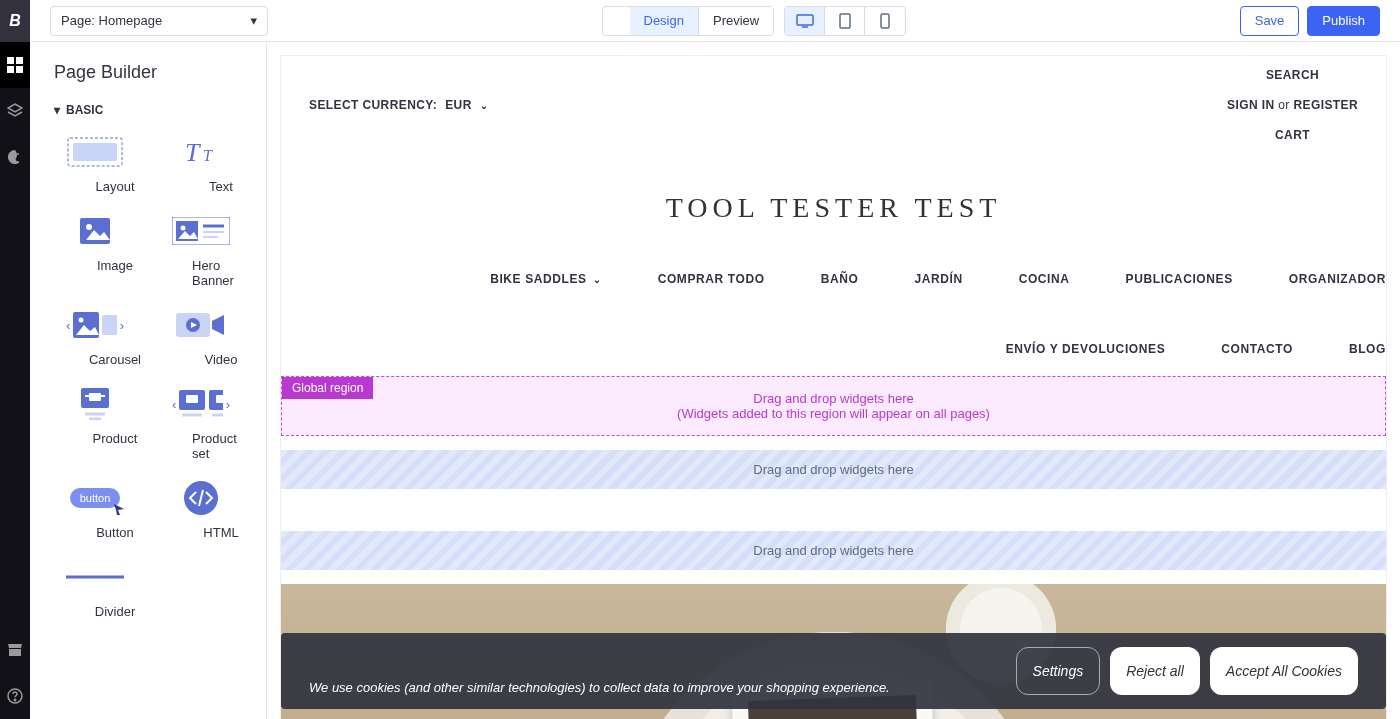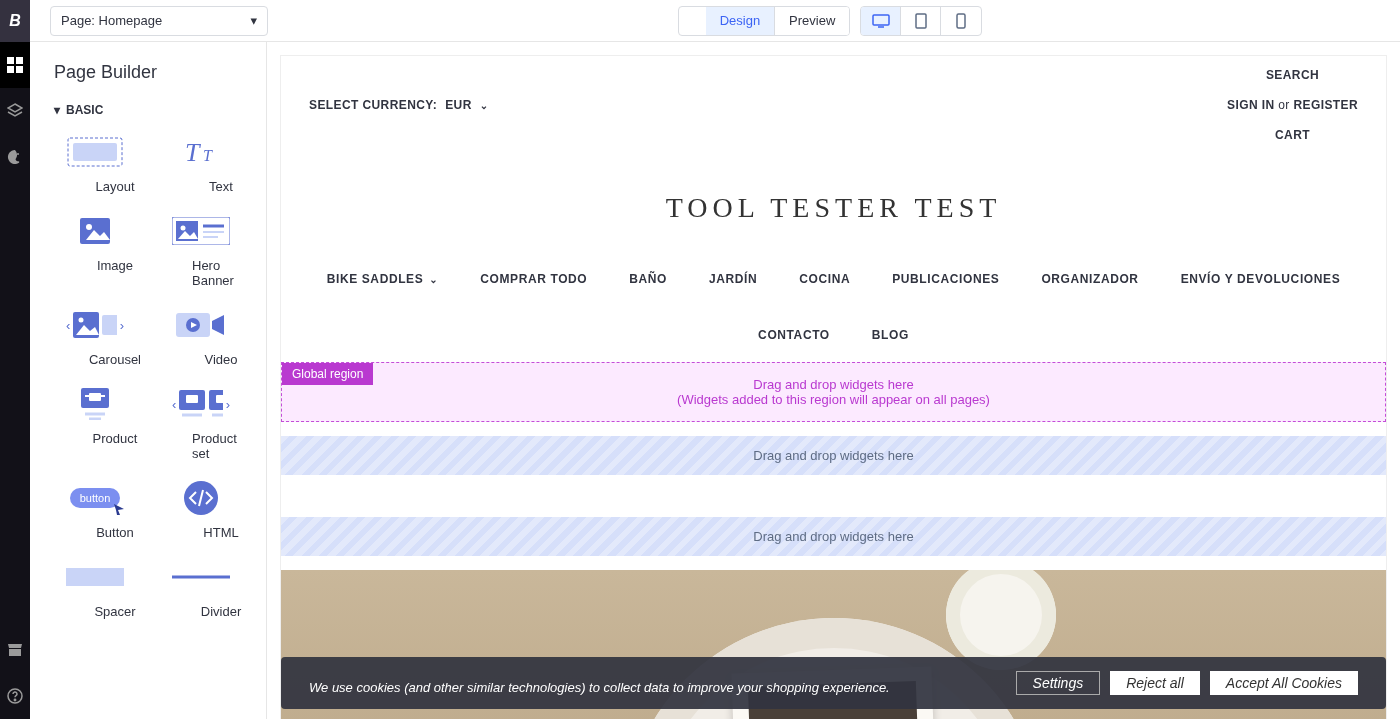--- a/index.html
+++ b/index.html
@@ -34,34 +34,34 @@
 .widget { display: flex; flex-direction: column; align-items: center; gap: 8px; cursor: grab; }
 .widget .icon { width: 58px; height: 38px; display: flex; align-items: center; justify-content: center; position: relative; }
 .widget .lbl { font-size: 13px; color: #313440; padding-left: 40px; }
 .canvas { flex: 1; background: #fff; position: relative; overflow: hidden; }
 .site { position: absolute; left: 14px; right: 14px; top: 14px; bottom: 0; background: #fff; box-shadow: 0 0 0 1px #eee; overflow: hidden; }
 .sitebar { display: flex; align-items: center; padding: 12px 28px; font-size: 12px; letter-spacing: 0.4px; }
 .sitebar .left { display: flex; align-items: center; gap: 8px; font-weight: 600; }
 .sitebar .right { margin-left: auto; display: flex; align-items: center; gap: 16px; font-weight: 600; flex-direction: column; }
 .sitebar .or-txt { font-weight: 400; text-transform: lowercase; }
 .sitetitle { text-align: center; font-size: 28px; letter-spacing: 5px; font-weight: 400; color: #333; padding: 38px 0 34px; font-family: Georgia, serif; }
-.sitenav { display: flex; justify-content: center; gap: 42px; padding: 14px 0 20px; flex-wrap: wrap; }
+.sitenav { display: flex; justify-content: flex-end; gap: 56px; padding: 14px 0 20px; flex-wrap: wrap; }
 .sitenav .nitem { font-size: 12px; font-weight: 600; letter-spacing: 0.6px; display: flex; align-items: center; gap: 6px; }
 .region.global { border: 1px dashed #c44dd8; background: #fceaff; position: relative; padding: 14px 0; text-align: center; color: #b939d0; font-size: 13px; }
 .region.global .tag { position: absolute; left: 0; top: 0; background: #b939d0; color: #fff; font-size: 12px; padding: 4px 10px; }
 .region.drop { background: repeating-linear-gradient(135deg, #e3e9fb 0 6px, #d6dffa 6px 12px); text-align: center; color: #5e6c84; font-size: 13px; padding: 12px 0; margin-top: 14px; }
 .hero { margin-top: 14px; height: 270px; background: linear-gradient(#c9b79a,#b9a585); position: relative; display:flex; align-items:center; justify-content:center; overflow:hidden; }
 .hero .plate { position:absolute; width: 420px; height:420px; border-radius:50%; background:#f1ede7; top: 48px; box-shadow: inset 0 0 0 30px #e7e1d7; }
 .hero .cup { position:absolute; right:330px; top:-10px; width:110px; height:110px; border-radius:50%; background:#f6f4ee; box-shadow: inset 0 0 0 14px #eceade; }
 .hero .book { position:absolute; width:200px; height:150px; background:#fbf9f4; top:100px; transform: rotate(-2deg); box-shadow: 0 4px 10px rgba(0,0,0,0.2); }
 .hero .book::before{content:"";position:absolute;left:16px;top:14px;right:16px;height:70px;background:#4a4038;}
 .hero .panelbox { position: absolute; background: rgba(255,255,255,0.92); width: 760px; height: 120px; bottom: -50px; display:flex; align-items:flex-start; justify-content:center; padding-top:20px; }
 .cookies { position: absolute; left: 14px; right: 14px; bottom: 10px; background: rgba(49,52,64,0.93); color: #fff; border-radius: 4px; padding: 14px 28px; display: flex; align-items: flex-end; gap: 10px; font-style: italic; }
 .cookies .msg { font-size: 13px; flex: 1; }
-.cookies .cbtn { height: 24px; padding: 0 16px; border-radius: 0; display: flex; align-items: center; font-size: 14px; cursor: pointer; }
+.cookies .cbtn { height: 48px; padding: 0 16px; border-radius: 12px; display: flex; align-items: center; font-size: 14px; cursor: pointer; }
 .cookies .cbtn.outline { border: 1px solid #aaa; color: #fff; }
 .cookies .cbtn.light { background: #fff; color: #333; }
 svg { display: block; }
 .carwrap { display:flex; align-items:center; gap:3px; }
 .chevsm { color:#5a6fd0; }
 </style>
 </head>
 <body>
 
 <div class="app">
@@ -133,20 +133,28 @@
               </svg>
           </div>
           <div class="devbtn">
             <svg width="10" height="16" viewBox="0 0 10 16" fill="none" stroke="#5e6c84" stroke-width="1.5">
                 <rect x="1" y="1" width="8" height="14" rx="1.5"></rect>
               </svg>
           </div>
         </div>
       </div>
 
+      <div class="right-actions">
+        <div class="btn save">
+            <span>Save</span>
+          </div>
+        <div class="btn publish">
+            <span>Publish</span>
+          </div>
+      </div>
     </div>
 
     <div class="body">
       <div class="panel">
         <h1>Page Builder</h1>
         <div class="cat">
           <span>▾</span>
           <span>BASIC</span>
         </div>
         <div class="widgets">
@@ -268,28 +276,20 @@
           <div class="widget">
             <div class="icon">
               <svg width="34" height="34">
                   <circle cx="17" cy="17" r="17" fill="#5a6fd0"></circle>
                   <path d="M12 11l-6 6 6 6M22 11l6 6-6 6M19 9l-4 16" stroke="#fff" stroke-width="2" fill="none"></path>
                 </svg>
             </div>
             <div class="lbl">HTML</div>
           </div>
 
-          <div class="widget">
-            <div class="icon">
-              <svg width="58" height="18">
-                  <rect width="58" height="18" fill="#c9d4f7"></rect>
-                </svg>
-            </div>
-            <div class="lbl">Spacer</div>
-          </div>
 
           <div class="widget">
             <div class="icon">
               <svg width="58" height="4">
                   <line x1="0" y1="2" x2="58" y2="2" stroke="#5a6fd0" stroke-width="3"></line>
                 </svg>
             </div>
             <div class="lbl">Divider</div>
           </div>
 

